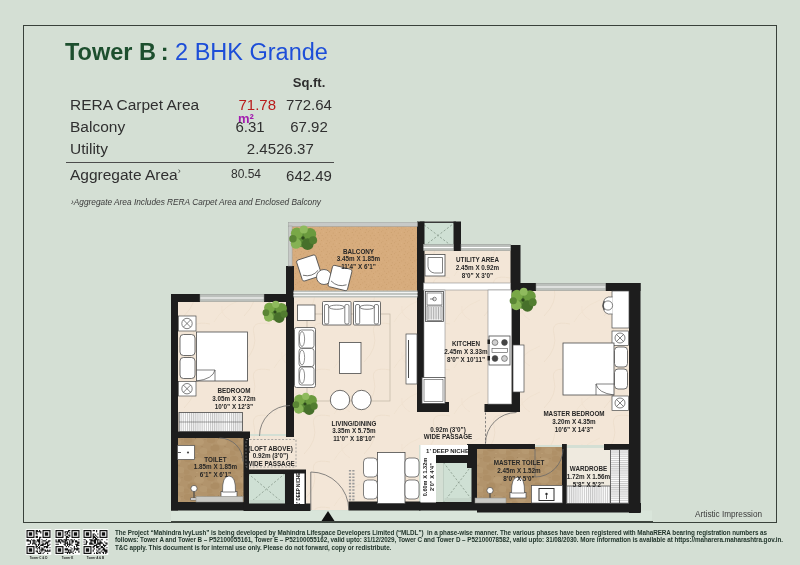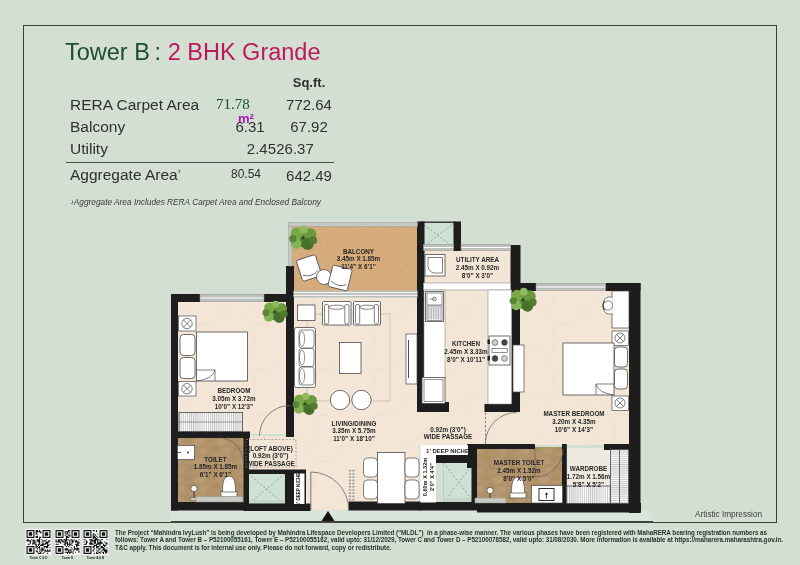--- a/index.html
+++ b/index.html
@@ -1,26 +1,26 @@
 <!DOCTYPE html>
 <html><head><meta charset="utf-8"><style>
 html,body{margin:0;padding:0;}
 body{width:800px;height:565px;background:#d4dfd4;font-family:"Liberation Sans",sans-serif;position:relative;overflow:hidden;}
 .abs{position:absolute;}
 </style></head><body>
 
 <div class="abs" style="left:23px;top:25px;width:752px;height:496px;border:1.6px solid #39413a;"></div>
 
-<div class="abs" style="left:65px;top:38.5px;font-size:23.5px;letter-spacing:0px;white-space:nowrap;"><span style="font-weight:normal;color:#1d4f2e;">Tower B :</span><span style="color:#be185d;text-align:center;"> 2 BHK Grande</span></div>
+<div class="abs" style="left:65px;top:38.5px;font-size:23.5px;letter-spacing:0px;white-space:nowrap;"><span style="font-weight:bold;color:#1d4f2e;">Tower B :</span><span style="color:#1d4ed8;text-align:center;"> 2 BHK Grande</span></div>
 
 <div class="abs" style="left:226px;top:75px;width:40px;text-align:center;font-weight:bold;font-size:13px;color:#a21caf;margin-top:36px;">m²</div>
 <div class="abs" style="left:282px;top:75px;width:54px;text-align:center;font-weight:bold;font-size:13px;color:#2e2e2e;">Sq.ft.</div>
 
 <div class="abs" style="left:70px;top:96px;font-size:15.5px;color:#303030;">RERA Carpet Area</div>
-<div class="abs" style="left:216px;top:96px;width:60px;text-align:left;font-size:15px;color:#14532d;font-family:Liberation Serif, serif;">71.78</div>
+<div class="abs" style="left:216px;top:96px;width:60px;text-align:right;font-size:15px;color:#b91c1c;">71.78</div>
 <div class="abs" style="left:278px;top:96px;width:62px;text-align:center;font-size:15px;color:#303030;">772.64</div>
 
 <div class="abs" style="left:70px;top:118px;font-size:15.5px;color:#303030;">Balcony</div>
 <div class="abs" style="left:220px;top:118px;width:60px;text-align:center;font-size:15px;color:#303030;">6.31</div>
 <div class="abs" style="left:278px;top:118px;width:62px;text-align:center;font-size:15px;color:#303030;">67.92</div>
 
 <div class="abs" style="left:70px;top:140px;font-size:15.5px;color:#303030;">Utility</div>
 <div class="abs" style="left:216px;top:140px;width:60px;text-align:right;font-size:15px;color:#303030;">2.45</div>
 <div class="abs" style="left:264px;top:140px;width:62px;text-align:center;font-size:15px;color:#303030;">26.37</div>
 

